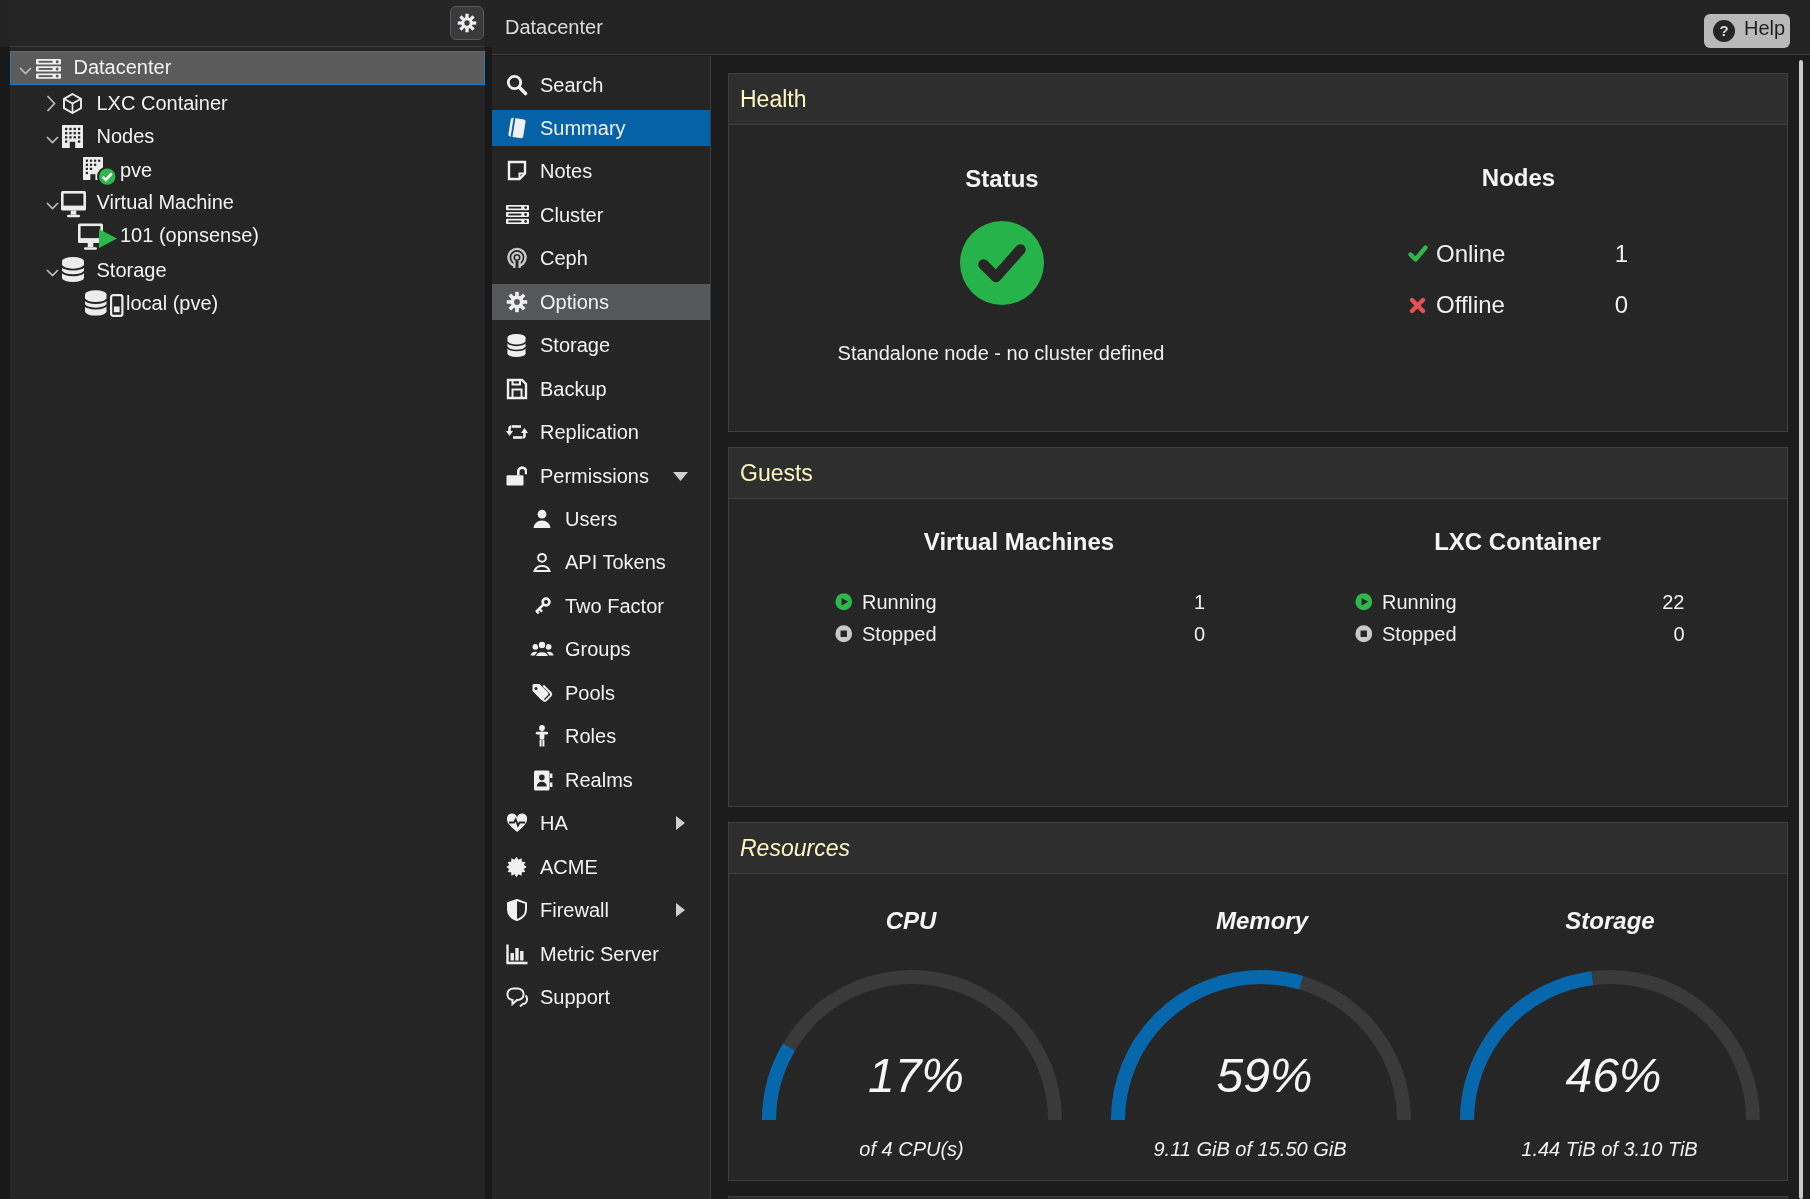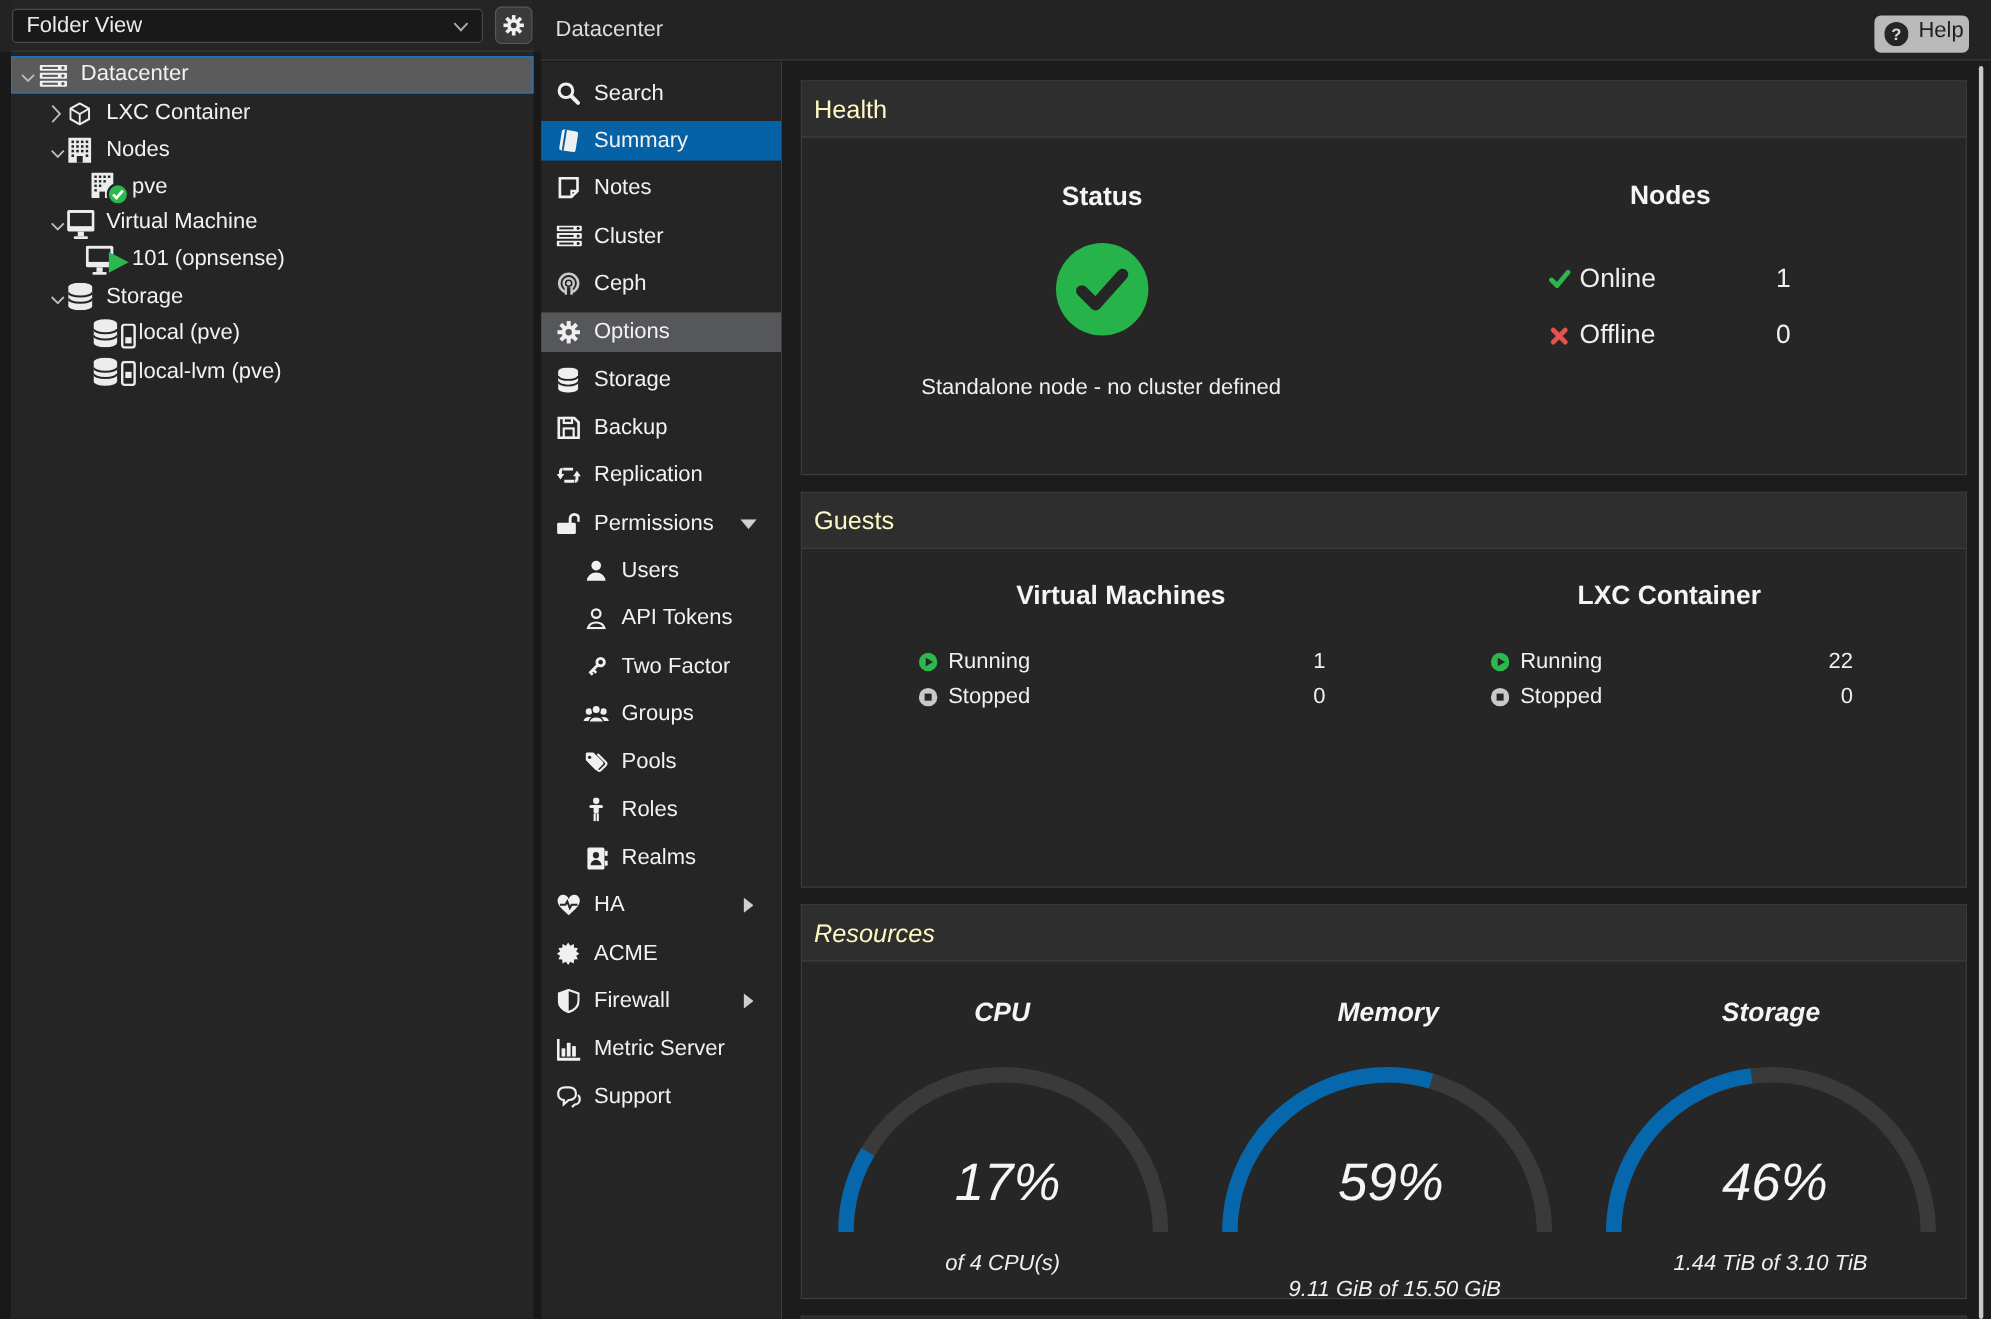--- a/index.html
+++ b/index.html
@@ -59,23 +59,20 @@
   
   #sbthumb { position:absolute; left:1799px; top:60px; width:3.5px; height:1139px; background:#c9c9c9; border-radius:2px; }
 </style>
 </head>
 <body>
 <div id="page">
 
   <div id="lefttop"></div>
   <div id="leftpanel"></div>
   <div id="treetopline"></div>
-  <div id="combo">Folder View<svg style="position:absolute; right:12px; top:11px;" width="14" height="9" viewBox="0 0 14 9">
-        <polyline points="1,1 7,7.5 13,1" fill="none" stroke="#a9a9a9" stroke-width="1.8"></polyline>
-      </svg></div>
   <div id="gearbtn">
     <svg class="abs" style="left:6px;top:6px;" width="20" height="20" viewBox="0 0 22 22">
         <g fill="#f0f0f0">
           <circle cx="11" cy="11" r="6.4"></circle>
           <rect x="9.2" y="0.8" width="3.6" height="5"></rect>
           <rect x="9.2" y="16.2" width="3.6" height="5"></rect>
           <rect x="0.8" y="9.2" width="5" height="3.6"></rect>
           <rect x="16.2" y="9.2" width="5" height="3.6"></rect>
           <g transform="rotate(45 11 11)">
             <rect x="9.2" y="0.8" width="3.6" height="5"></rect>
@@ -218,34 +215,20 @@
       <path d="M0,8.9 a11,4.1 0 0 0 22,0" fill="none" stroke="#252526" stroke-width="1.9"></path>
         <path d="M0,14.7 a11,4.1 0 0 0 22,0" fill="none" stroke="#252526" stroke-width="1.9"></path>
     </svg>
     <svg style="left:100px;top:7px;" width="13.5" height="23" viewBox="0 0 13.5 23">
       <rect x="1.1" y="1.1" width="11.3" height="20.8" rx="2.2" fill="none" stroke="#ececec" stroke-width="2.2"></rect>
       <rect x="3.9" y="12.5" width="5.7" height="5.7" fill="#ececec"></rect>
     </svg>
     <span class="txt" style="left:116px;">local (pve)</span>
   </div>
 
-  <div class="trow" style="top:321px;">
-    <svg style="left:75px;top:3.5px;" width="21.5" height="26" viewBox="0 0 22 26">
-      <ellipse cx="11" cy="4.1" rx="11" ry="4.1" fill="#ececec"></ellipse>
-        <rect x="0" y="4.1" width="22" height="17.7" fill="#ececec"></rect>
-        <ellipse cx="11" cy="21.8" rx="11" ry="4.1" fill="#ececec"></ellipse>
-      <path d="M0,8.9 a11,4.1 0 0 0 22,0" fill="none" stroke="#252526" stroke-width="1.9"></path>
-        <path d="M0,14.7 a11,4.1 0 0 0 22,0" fill="none" stroke="#252526" stroke-width="1.9"></path>
-    </svg>
-    <svg style="left:100px;top:7px;" width="13.5" height="23" viewBox="0 0 13.5 23">
-      <rect x="1.1" y="1.1" width="11.3" height="20.8" rx="2.2" fill="none" stroke="#ececec" stroke-width="2.2"></rect>
-      <rect x="3.9" y="10" width="5.7" height="5.7" fill="#ececec"></rect>
-    </svg>
-    <span class="txt" style="left:116px;">local-lvm (pve)</span>
-  </div>
 
 
 
   <div id="topheader">
     <div id="dctitle">Datacenter</div>
     <div id="helpbtn">
     <svg class="abs" style="left:9px;top:6px;" width="22" height="22" viewBox="0 0 22 22">
       <circle cx="11" cy="11" r="11" fill="#252525"></circle>
       <text x="11" y="16" font-size="15" font-weight="bold" fill="#d9d9d9" text-anchor="middle" font-family="Liberation Sans, sans-serif">?</text>
     </svg>
@@ -547,21 +530,21 @@
       <svg class="abs" style="left:730.5px; top:147px;" width="300" height="151" viewBox="0 0 300 151">
         <path d="M7,150 A143,143 0 0 1 293,150" fill="none" stroke="#3a3a3b" stroke-width="14"></path>
         <path d="M7,150 A143,143 0 0 1 293,150" fill="none" stroke="#0767ad" stroke-width="14" stroke-dasharray="206.6 449.3"></path>
       </svg>
 
       <div class="pct" style="left:187px; top:252px;">17%</div>
       <div class="pct" style="left:535.5px; top:252px;">59%</div>
       <div class="pct" style="left:884.5px; top:252px;">46%</div>
 
       <div class="t20 cen" style="left:182.5px; top:325.5px;">of 4 CPU(s)</div>
-      <div class="t20 cen" style="left:539px; top:325.5px;margin-top:24px;">9.11 GiB of 15.50 GiB</div>
+      <div class="t20 cen" style="left:521px; top:325.5px;">9.11 GiB of 15.50 GiB</div>
       <div class="t20 cen" style="left:880.5px; top:325.5px;">1.44 TiB of 3.10 TiB</div>
     </div>
     <div class="panel" style="top:1140px; height:59px;">
       <div class="phead" style="height:51px;"></div>
     </div>
   </div>
 
   <div id="sbthumb"></div>
 </div>
 

